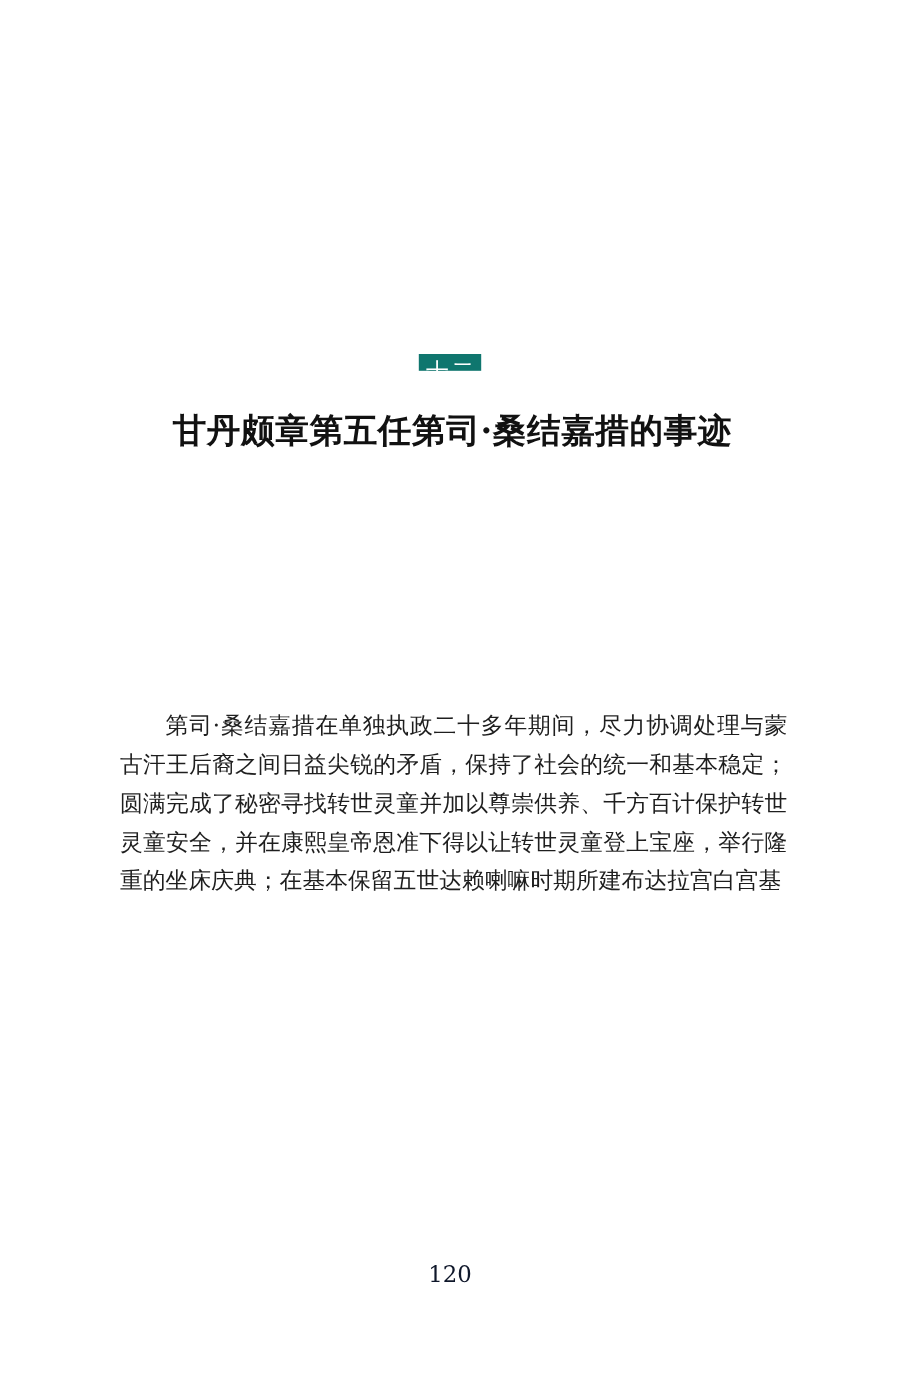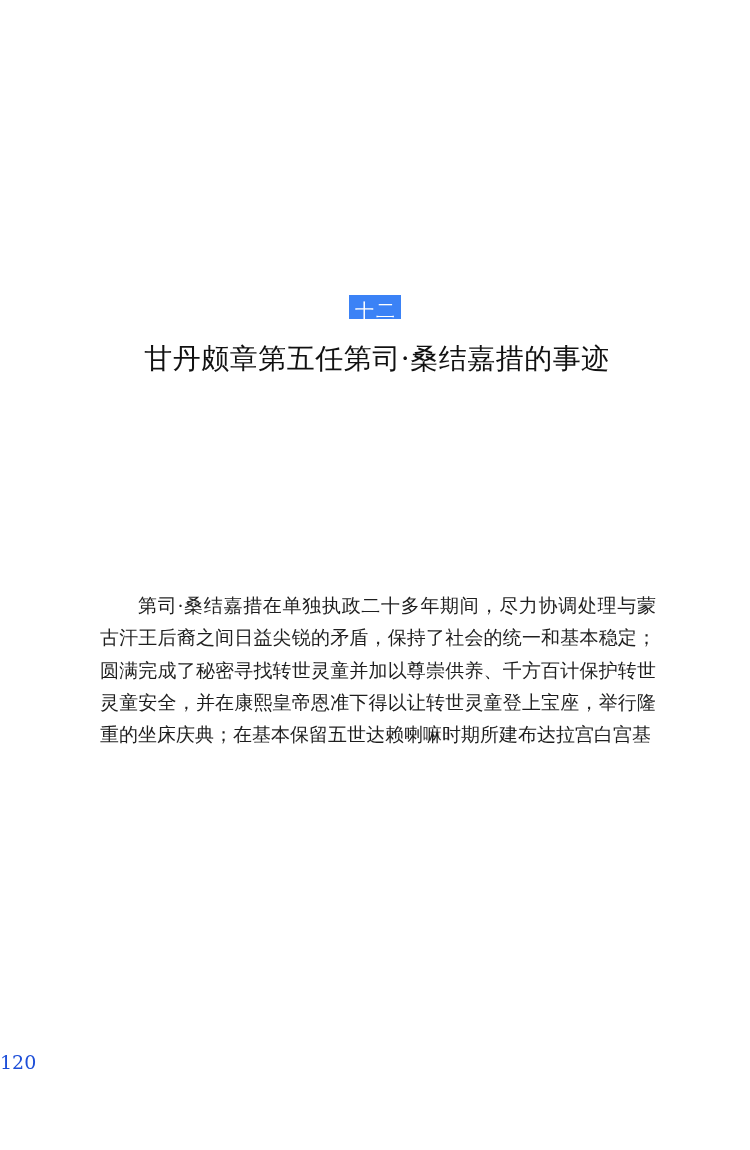--- a/index.html
+++ b/index.html
@@ -15,38 +15,38 @@
     overflow: hidden;
     font-family: "DejaVu Serif", "Liberation Serif", serif;
     color: #1e1e1e;
   }
   .chapter-badge {
     position: absolute;
     top: 295px;
     left: 50%;
     margin-left: -26px;
     width: 52px;
-    height: 24px;
-    background: #3b82f6;
+    height: 14px;
+    background: #0f766e;
     color: #ffffff;
     font-size: 19px;
     line-height: 30px;
     text-align: center;
     letter-spacing: 2px;
     text-indent: 2px; 
   }
   .chapter-title {
     position: absolute;
     top: 340px;
     left: 4px;
     right: 0;
     margin: 0;
     text-align: center;
     font-size: 28px;
-    font-weight: 400;
+    font-weight: 700;
     letter-spacing: 0.5px;
     color: #111111;
   }
   .body-text {
     position: absolute;
     top: 589px;
     left: 100px;
     width: 556px;
     font-size: 19px;
     line-height: 32.3px;
@@ -59,23 +59,23 @@
     text-indent: 2em;
   }
   .para + .para {
     margin-top: 6px;
   }
   .page-number {
     position: absolute;
     top: 1051px;
     left: 0;
     right: 0;
-    text-align: left;
+    text-align: center;
     font-size: 19px;
-    color: #1d4ed8;
+    color: #0f172a;
   }
 </style>
 </head>
 <body>
 
 <div class="page">
 
   <div class="chapter-badge">十二</div>
 
   <h1 class="chapter-title">甘丹颇章第五任第司·桑结嘉措的事迹</h1>

